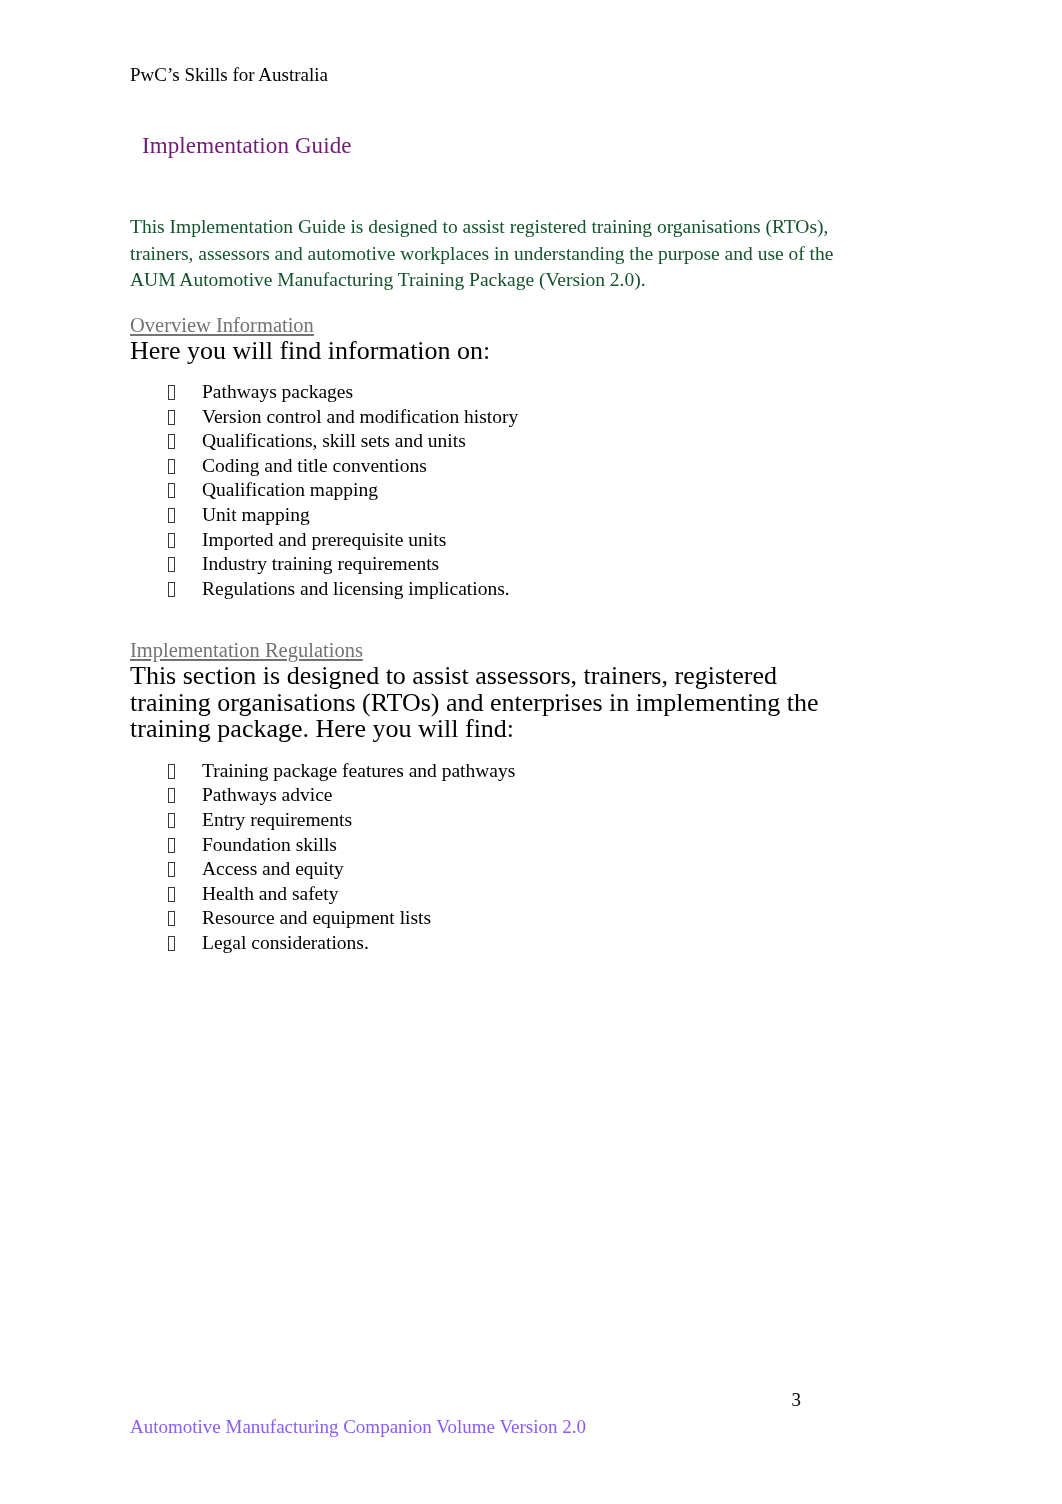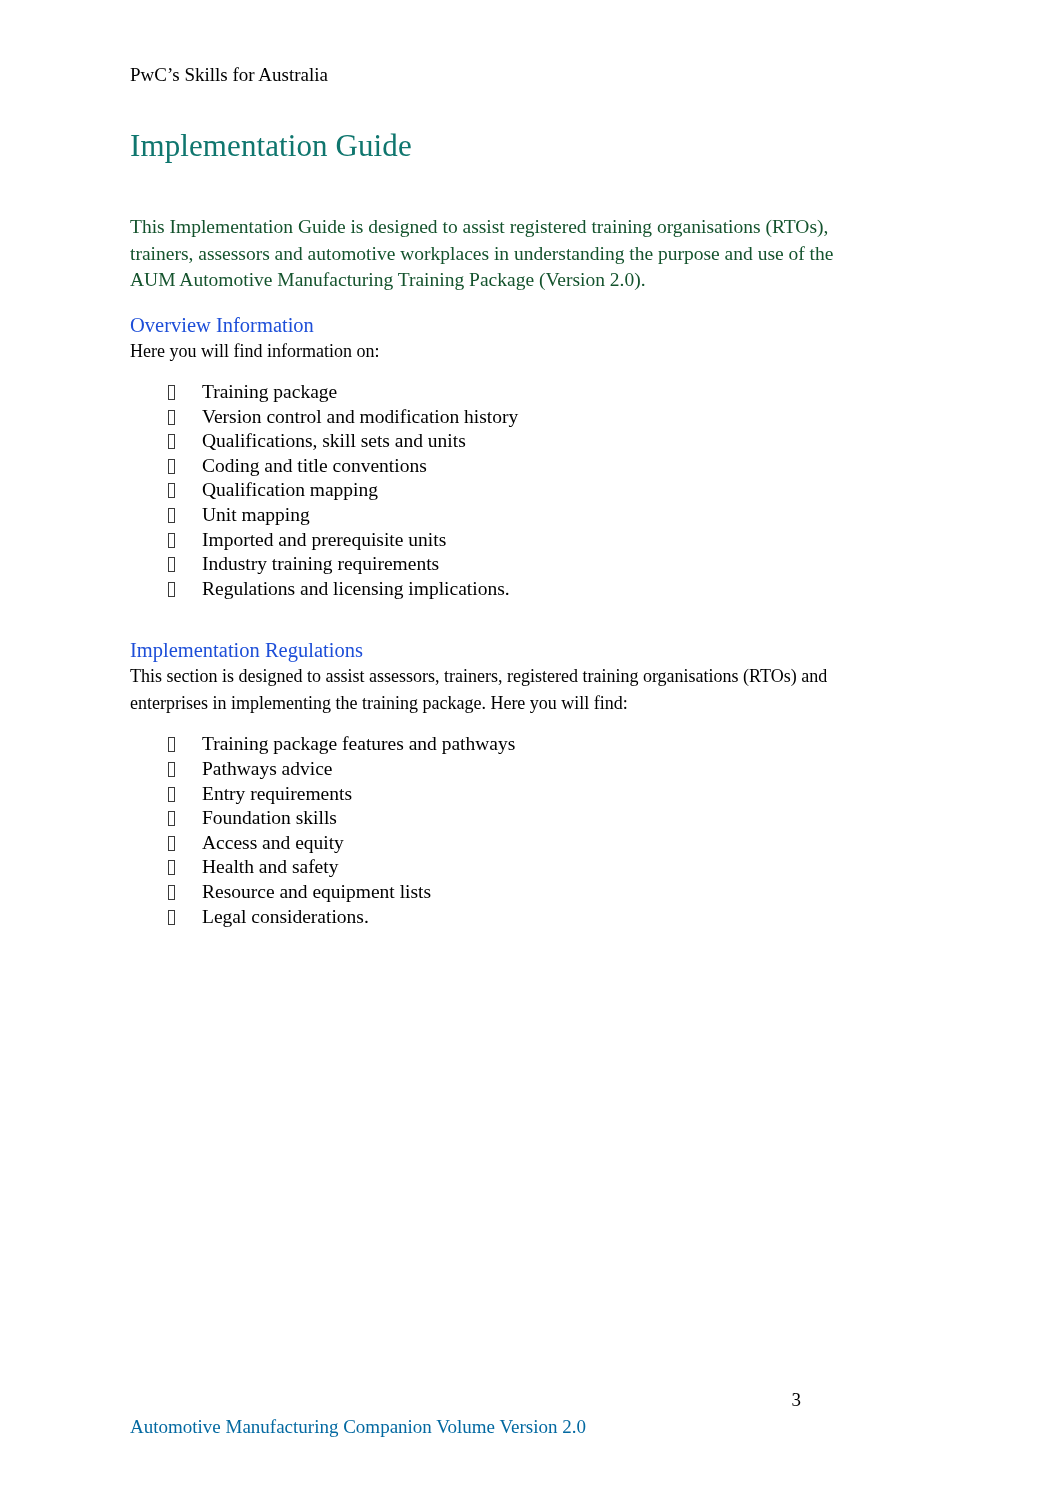--- a/index.html
+++ b/index.html
@@ -33,51 +33,52 @@
 
   
   .content {
     position: absolute;
     left: 130px;
     top: 126px;
     width: 728px;
   }
 
   h1.doc-title {
-    margin: 0 0 0 0;
+    margin: 0 0 0 12px;
     padding: 0;
     font-weight: normal;
-    font-size: 31px;
+    font-size: 23px;
     line-height: 40px;
-    color: #0f766e;
+    color: #701a75;
     letter-spacing: 0.1px;
   }
 
   p.intro {
     margin: 48px 0 0 0;
     padding: 0;
     font-size: 19.5px;
     line-height: 26.5px;
     text-align: left;
     color: #14532d;
   }
 
   h2.section-heading {
     margin: 18px 0 0 0;
     padding: 0;
     font-weight: normal;
     font-size: 20.5px;
     line-height: 26px;
-    color: #1d4ed8;
+    color: #737373;
+    text-decoration: underline;
   }
 
   p.lead {
     margin: 0;
     padding: 0;
-    font-size: 18px;
+    font-size: 26px;
     line-height: 26.5px;
     color: #000000;
   }
 
   ul.bullets {
     list-style: none;
     margin: 16px 0 0 0;
     padding: 0;
   }
 
@@ -113,21 +114,21 @@
     line-height: 24px;
     color: #000000;
   }
 
   .doc-footer {
     position: absolute;
     left: 130px;
     top: 1414px;
     font-size: 19px;
     line-height: 26px;
-    color: #0369a1;
+    color: #8b5cf6;
     white-space: nowrap;
   }
 </style>
 </head>
 <body>
 
 <div class="page">
 
   <div class="doc-header">PwC’s Skills for Australia</div>
 
@@ -137,21 +138,21 @@
 
     <p class="intro">This Implementation Guide is designed to assist registered training organisations (RTOs), trainers, assessors and automotive workplaces in understanding the purpose and use of the AUM Automotive Manufacturing Training Package (Version 2.0).</p>
 
     <h2 class="section-heading">Overview Information</h2>
 
     <p class="lead">Here you will find information on:</p>
 
     <ul class="bullets">
       <li>
         <span class="tofu"></span>
-        <span>Training package</span>
+        <span>Pathways packages</span>
       </li>
       <li>
         <span class="tofu"></span>
         <span>Version control and modification history</span>
       </li>
       <li>
         <span class="tofu"></span>
         <span>Qualifications, skill sets and units</span>
       </li>
       <li>

